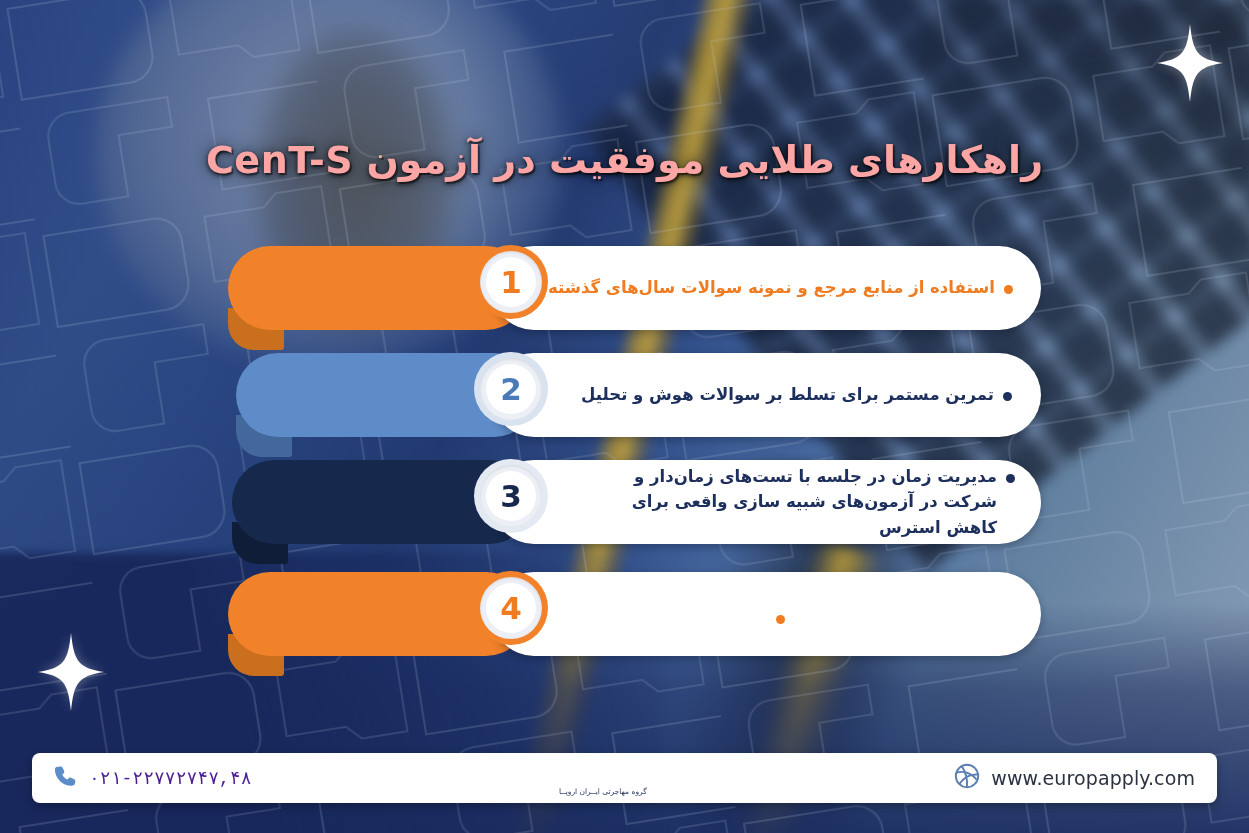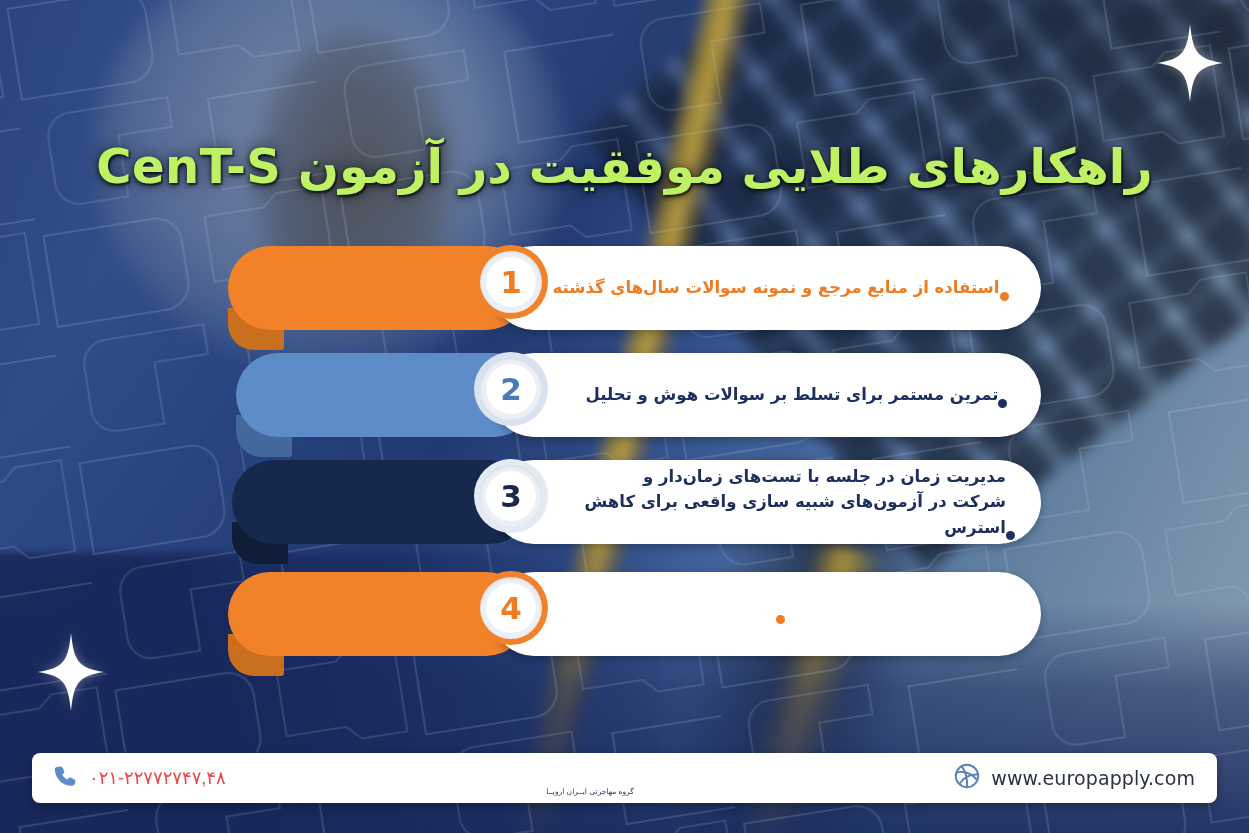--- a/index.html
+++ b/index.html
@@ -125,22 +125,22 @@
 
   
   .title-wrap {
     position: absolute;
     left: 0; right: 0; top: 138px;
     text-align: center;
     z-index: 6;
   }
   .title {
     display: inline-block;
-    color: #bef264;
-    font-size: 48px;
+    color: #fca5a5;
+    font-size: 38px;
     font-weight: bold;
     letter-spacing: .5px;
     text-shadow:
        0 2px 5px rgba(0,0,0,.75),
        0 0 16px rgba(0,0,0,.55),
        2px 2px 0 rgba(0,0,0,.35);
     direction: rtl;
     white-space: nowrap;
   }
 
@@ -196,21 +196,22 @@
     background: #ffffff;
     border-radius: 44px;
     box-shadow: 0 3px 9px rgba(5,12,30,.30);
     display: flex;
     align-items: center;
     justify-content: center;
     z-index: 3;
   }
   .pill-inner {
     display: flex;
-    align-items: flex-end;
+    align-items: flex-start;
+    gap: 9px;
     padding: 0 26px 0 54px;
     direction: rtl;
   }
   .bullet {
     width: 9px; height: 9px;
     border-radius: 50%;
     margin-top: 10px;
     flex: 0 0 auto;
   }
   .txt {
@@ -297,22 +298,22 @@
     direction: ltr;
   }
   .f-url {
     font-size: 19px;
     color: #2b3240;
     font-family: "DejaVu Sans", sans-serif;
     letter-spacing: .1px;
   }
   .f-phone {
     font-size: 18px;
-    color: #ef4444;
-    font-family: Liberation Sans, sans-serif;
+    color: #4c1d95;
+    font-family: Liberation Mono, monospace;
     letter-spacing: .3px;
     direction: ltr;
   }
   .f-center {
     display: flex;
     flex-direction: column;
     align-items: center;
     gap: 1px;
   }
   .logo-row { display: flex; align-items: center; gap: 5px; }

